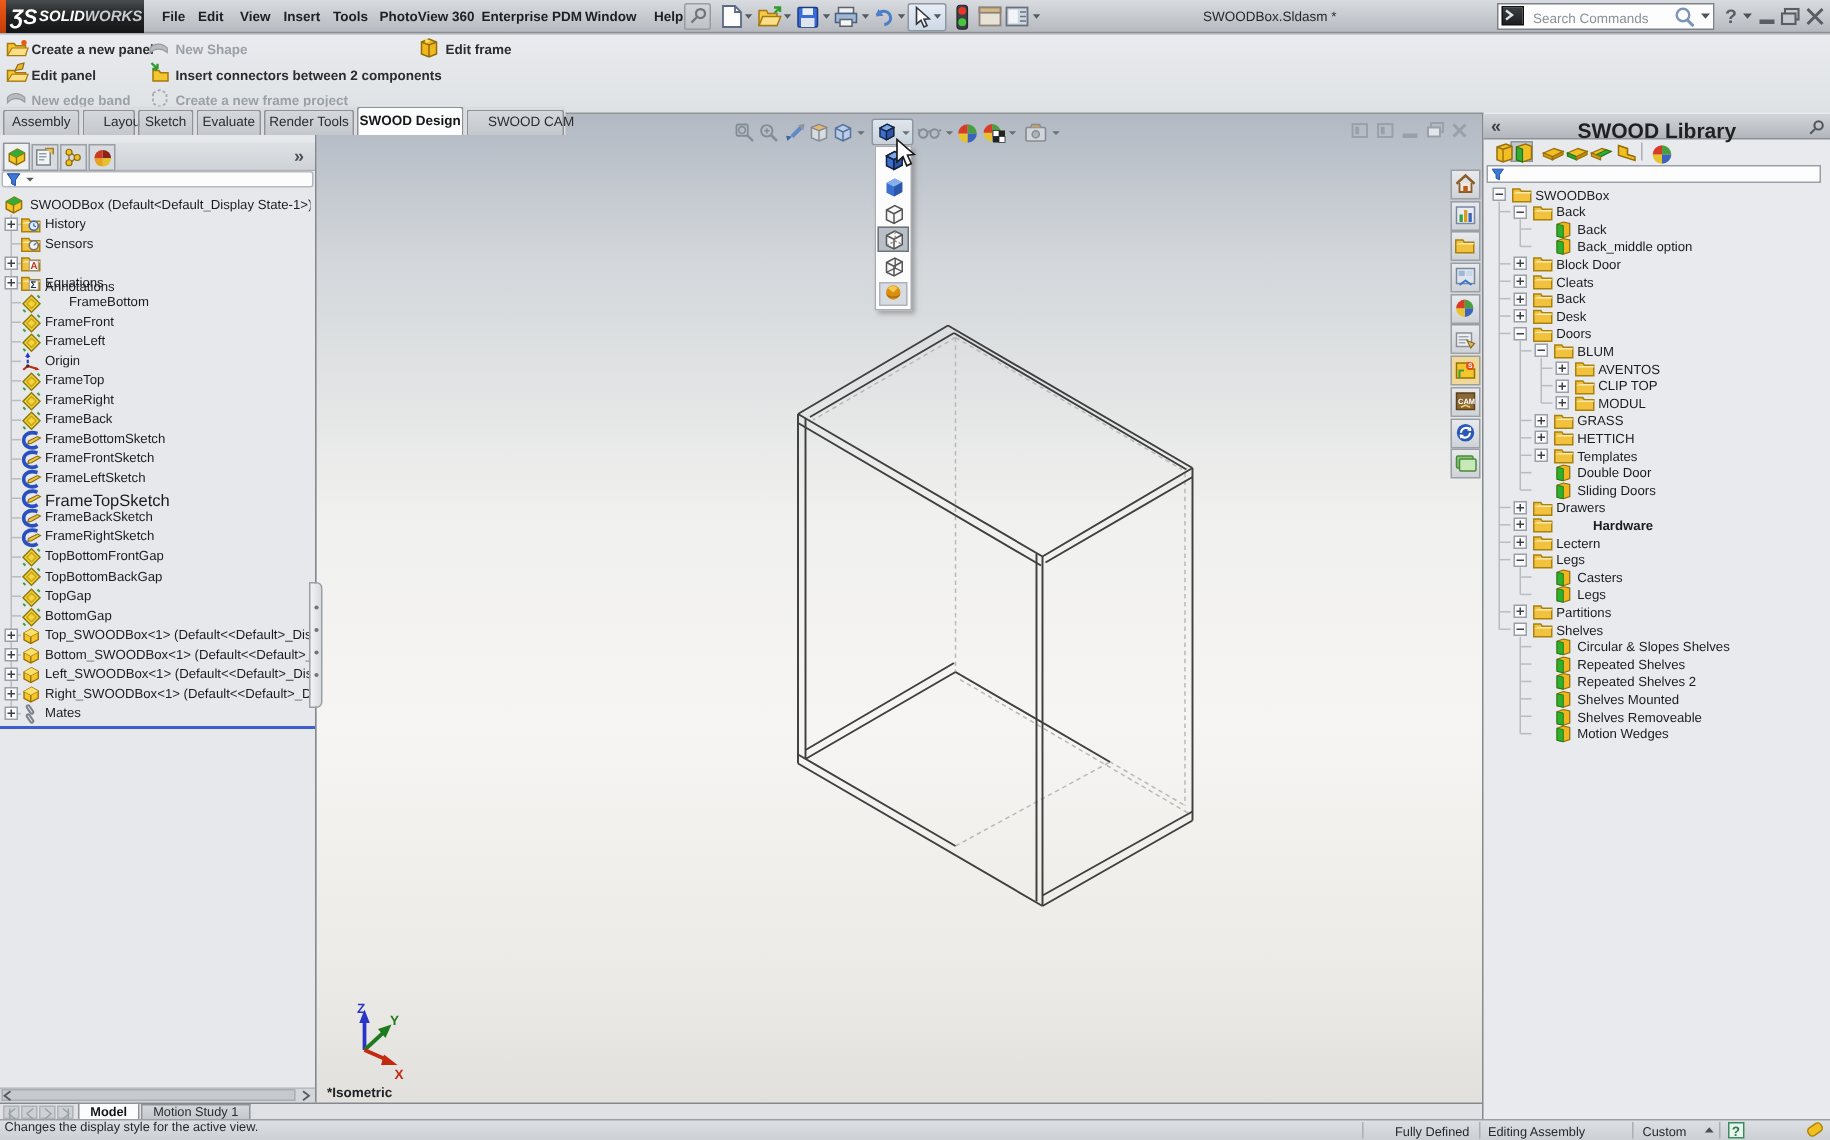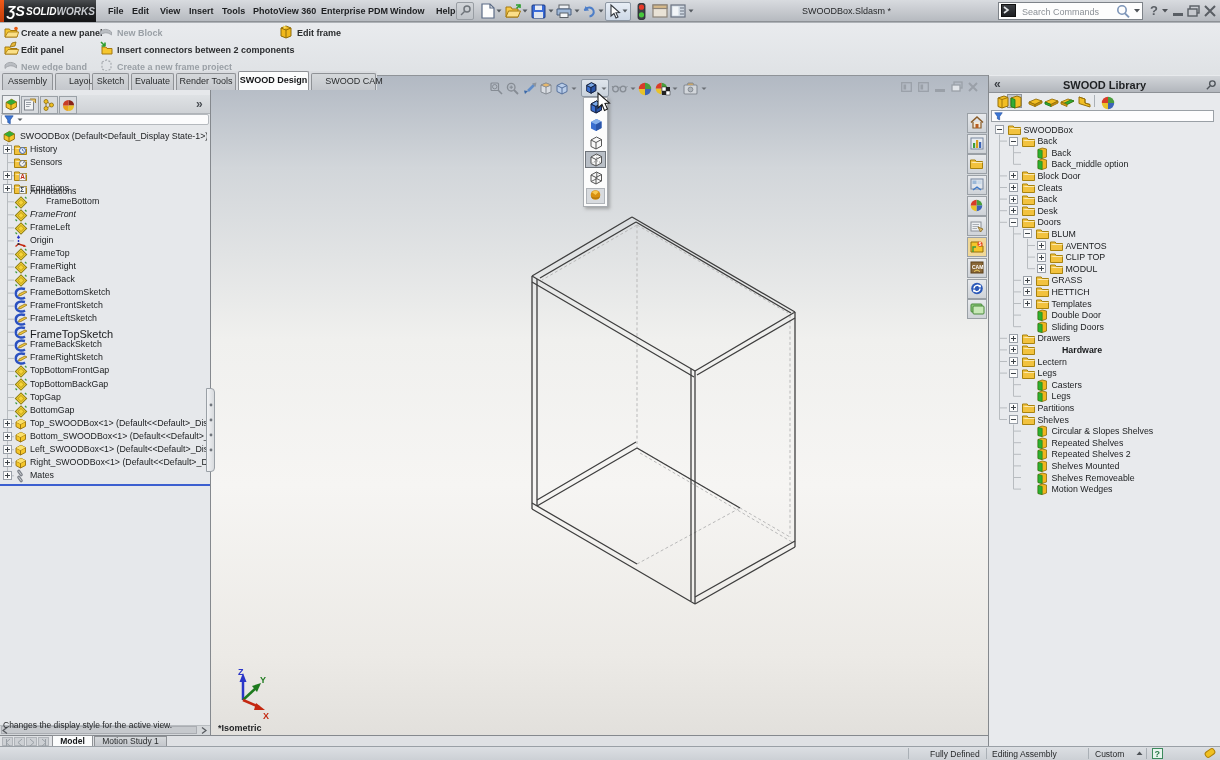--- a/index.html
+++ b/index.html
@@ -119,21 +119,21 @@
 <div class="abs" style="left:0;top:22px;width:1220px;height:53px;background:linear-gradient(#e9ebee,#dfe2e5);border-top:1px solid #aeb2b7;"></div>
 <svg class="i" style="left:4px;top:26px;" width="15" height="12" viewBox="0 0 15 12">
     <path d="M1 3 L1 11 L13 11 L13 4.5 L6.5 4.5 L5.5 3 Z" fill="#f5c62e" stroke="#a5790e" stroke-width="1"></path>
     <path d="M1 11 L4 6 L14.7 6 L13 11 Z" fill="#fadf86" stroke="#a5790e" stroke-width="0.8"></path>
     <circle cx="12" cy="2.5" r="1.8" fill="#e85a10"></circle>
   </svg>
 <div class="txt" style="left:21px;top:28px;font-size:9px;font-weight:bold;color:#2a2c2e;">Create a new panel</div>
 <svg class="i" style="left:99px;top:28px;" width="14" height="9" viewBox="0 0 14 9">
     <path d="M1 4 C4 0.5, 9 0.5, 12.5 4 L12.5 7 C9 4, 4 4, 1 7.5 Z" fill="#b9bdc2" stroke="#999da2" stroke-width="0.8"></path>
   </svg>
-<div class="txt" style="left:117px;top:28px;font-size:9px;font-weight:bold;color:#9aa0a6;">New Block</div>
+<div class="txt" style="left:117px;top:28px;font-size:9px;font-weight:bold;color:#9aa0a6;">New Shape</div>
 <svg class="i" style="left:279px;top:25px;" width="14" height="14" viewBox="0 0 14 14">
     <path d="M2 3 L7 1 L12 3 L12 11 L7 13 L2 11 Z" fill="#f0b81c" stroke="#8f6c08" stroke-width="1"></path>
     <path d="M2 3 L7 5 L12 3 M7 5 L7 13" fill="none" stroke="#8f6c08" stroke-width="1"></path>
     <path d="M4 0.5 L8 2 L5 4 Z" fill="#fbdc5c"></path>
   </svg>
 <div class="txt" style="left:297px;top:28px;font-size:9px;font-weight:bold;color:#2a2c2e;">Edit frame</div>
 <svg class="i" style="left:3px;top:42px;" width="16" height="13" viewBox="0 0 16 13">
     <path d="M2 5 L2 12 L14 12 L14 6.5 L7.5 6.5 L6.5 5 Z" fill="#f5c62e" stroke="#a5790e" stroke-width="1"></path>
     <path d="M2 12 L5 7.5 L15.7 7.5 L14 12 Z" fill="#fadf86" stroke="#a5790e" stroke-width="0.8"></path>
     <path d="M9 1 L13 0 L12 4 L7 5 Z" fill="#e8b83c" stroke="#8f6c08" stroke-width="0.8"></path>
@@ -436,21 +436,21 @@
 <svg class="i" style="left:0;top:0;" width="20" height="500" viewBox="0 0 20 500">
     <path d="M7.5 214.8 L14 214.8" stroke="#b8bcc0" stroke-width="1"></path>
   </svg>
 <svg class="i" style="left:14px;top:208.8px;" width="14" height="13" viewBox="0 0 14 13">
     <g transform="rotate(45 7 6.5)">
       <rect x="3" y="2.5" width="8" height="8" fill="#f5d33c" stroke="#8a7a10" stroke-width="1"></rect>
       <rect x="4.8" y="4.3" width="4.4" height="4.4" fill="none" stroke="#caa818" stroke-width="1"></rect>
     </g>
     <path d="M1.5 10.5 L3 12 M11 1 L12.5 2.5" stroke="#3f9c3f" stroke-width="1.3"></path>
   </svg>
-<div class="txt" style="left:30px;top:208.8px;font-size:8.8px;color:#1a1c1e;max-width:177px;overflow:hidden;font-style:italic;">FrameFront</div>
+<div class="txt" style="left:30px;top:208.8px;font-size:8.8px;color:#1a1c1e;max-width:177px;overflow:hidden;">FrameFront</div>
 <svg class="i" style="left:0;top:0;" width="20" height="500" viewBox="0 0 20 500">
     <path d="M7.5 227.9 L14 227.9" stroke="#b8bcc0" stroke-width="1"></path>
   </svg>
 <svg class="i" style="left:14px;top:221.85000000000002px;" width="14" height="13" viewBox="0 0 14 13">
     <g transform="rotate(45 7 6.5)">
       <rect x="3" y="2.5" width="8" height="8" fill="#f5d33c" stroke="#8a7a10" stroke-width="1"></rect>
       <rect x="4.8" y="4.3" width="4.4" height="4.4" fill="none" stroke="#caa818" stroke-width="1"></rect>
     </g>
     <path d="M1.5 10.5 L3 12 M11 1 L12.5 2.5" stroke="#3f9c3f" stroke-width="1.3"></path>
   </svg>
@@ -735,21 +735,21 @@
     <path d="M10.5 2.5 L10.8 5.4 L8 5 Z M3.5 10.5 L3.2 7.6 L6 8 Z" fill="#fff"></path>
   </svg>
 <div class="abs" style="left:967px;top:299px;width:20px;height:20px;background:linear-gradient(#e8eaed,#cfd3d8);border:1px solid #9aa0a6;"></div>
 <svg class="i" style="left:970px;top:302.29999999999995px;" width="14" height="13" viewBox="0 0 14 13">
     <rect x="1" y="2" width="11" height="8" rx="1" fill="#8ac878" stroke="#4a8a3c" stroke-width="1"></rect>
     <rect x="3" y="4" width="11" height="8" rx="1" fill="#c8e8b8" stroke="#4a8a3c" stroke-width="1"></rect>
   </svg>
 <div class="abs" style="left:988px;top:75px;width:232px;height:671px;background:#e8eaed;border-left:1px solid #85898e;"></div>
 <div class="abs" style="left:989px;top:76px;width:231px;height:17px;background:linear-gradient(#d2d5d9,#b2b6bc);border-bottom:1px solid #8d9196;"></div>
 <div class="txt" style="left:994px;top:77px;font-size:12px;font-weight:bold;color:#3a3e43;">«</div>
-<div class="txt" style="left:989px;top:79px;width:231px;text-align:center;font-size:11px;font-weight:bold;color:#1e2022;">SWOOD Library</div>
+<div class="txt" style="left:989px;top:79px;width:231px;text-align:center;font-size:14px;font-weight:bold;color:#1e2022;">SWOOD Library</div>
 <svg class="i" style="left:1205px;top:79px;" width="12" height="12" viewBox="0 0 13 13">
     <circle cx="8" cy="5" r="3" fill="none" stroke="#50555b" stroke-width="1.5"></circle>
     <path d="M5.5 7.5 L2 11" stroke="#50555b" stroke-width="1.5"></path>
   </svg>
 <div class="abs" style="left:1007px;top:94px;width:15px;height:14px;background:#c2c7cd;border:1px solid #8d939a;"></div>
 <div class="abs" style="left:1094px;top:95px;width:1px;height:12px;background:#aab0b6;"></div>
 <svg class="i" style="left:996px;top:95px;" width="15" height="14" viewBox="0 0 15 14">
     <path d="M2 3 L8 1 L12 2.5 L12 11 L6 13 L2 11.5 Z" fill="#f2be24" stroke="#96700a" stroke-width="1"></path>
     <path d="M2 3 L6 4.5 L6 13 M6 4.5 L12 2.5" fill="none" stroke="#96700a" stroke-width="0.9"></path>
   </svg>
@@ -1094,21 +1094,21 @@
   </svg>
 <div class="abs" style="left:38px;top:737px;width:11px;height:9px;background:#cdd0d4;border:1px solid #b0b4b9;"></div>
 <svg class="i" style="left:39.5px;top:737.5px;" width="8" height="9" viewBox="0 0 8 9">
     <path d="M2 1 L6 4.5 L2 8 M5.5 1 L5.5 8" stroke="#9aa0a6" stroke-width="1" fill="none"></path>
   </svg>
 <div class="abs" style="left:52px;top:735px;width:41px;height:11px;background:#fbfcfc;border:1px solid #8f9296;border-bottom:none;"></div>
 <div class="txt" style="left:52px;top:736px;width:41px;text-align:center;font-size:8.5px;font-weight:bold;color:#141618;">Model</div>
 <div class="abs" style="left:94px;top:736px;width:73px;height:10px;background:linear-gradient(#d5d8db,#c4c7cc);border:1px solid #8f9296;border-bottom:none;"></div>
 <div class="txt" style="left:94px;top:736px;width:73px;text-align:center;font-size:8.5px;color:#2a2c2e;">Motion Study 1</div>
 <div class="abs" style="left:0;top:746px;width:1220px;height:14px;background:linear-gradient(#dcdfe3,#ccd0d5);border-top:1px solid #9aa0a6;"></div>
-<div class="txt" style="left:3px;top:720px;font-size:8.5px;color:#26282a;">Changes the display style for the active view.</div>
+<div class="txt" style="left:3px;top:746px;font-size:8.5px;color:#26282a;">Changes the display style for the active view.</div>
 <div class="abs" style="left:908px;top:748px;width:1px;height:11px;background:#aab0b6;"></div>
 <div class="abs" style="left:986px;top:748px;width:1px;height:11px;background:#aab0b6;"></div>
 <div class="abs" style="left:1088px;top:748px;width:1px;height:11px;background:#aab0b6;"></div>
 <div class="abs" style="left:1146px;top:748px;width:1px;height:11px;background:#aab0b6;"></div>
 <div class="txt" style="left:930px;top:749px;font-size:8.5px;color:#26282a;">Fully Defined</div>
 <div class="txt" style="left:992px;top:749px;font-size:8.5px;color:#26282a;">Editing Assembly</div>
 <div class="txt" style="left:1095px;top:749px;font-size:8.5px;color:#26282a;">Custom</div>
 <svg class="i" style="left:1136px;top:751px;" width="7" height="5" viewBox="0 0 7 5">
     <path d="M0.5 4 L3.5 0.5 L6.5 4 Z" fill="#4e5257"></path>
   </svg>

